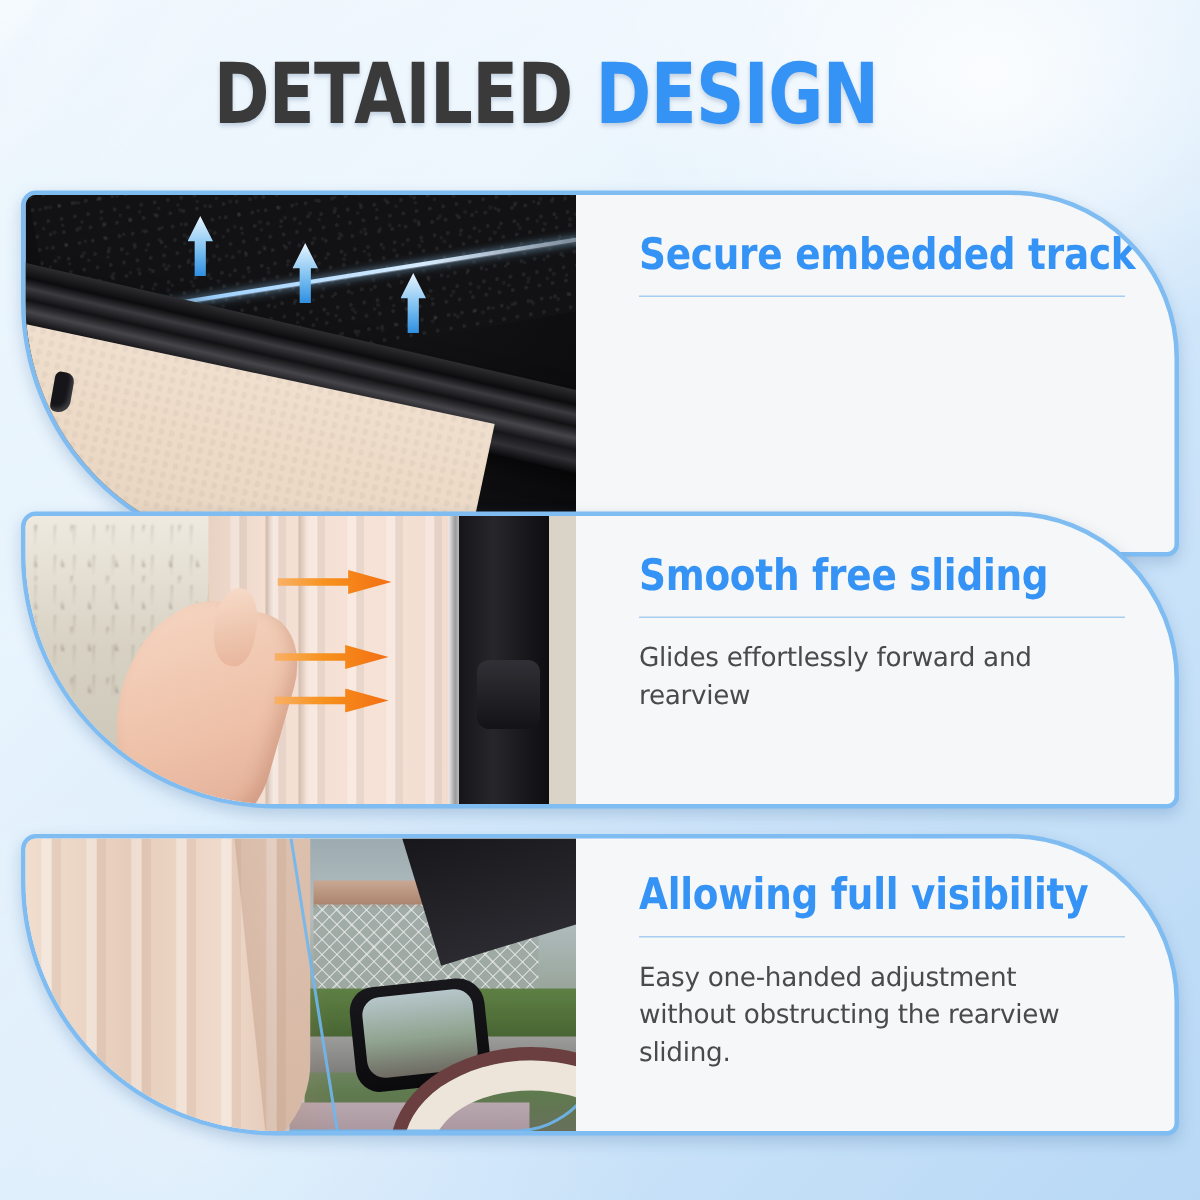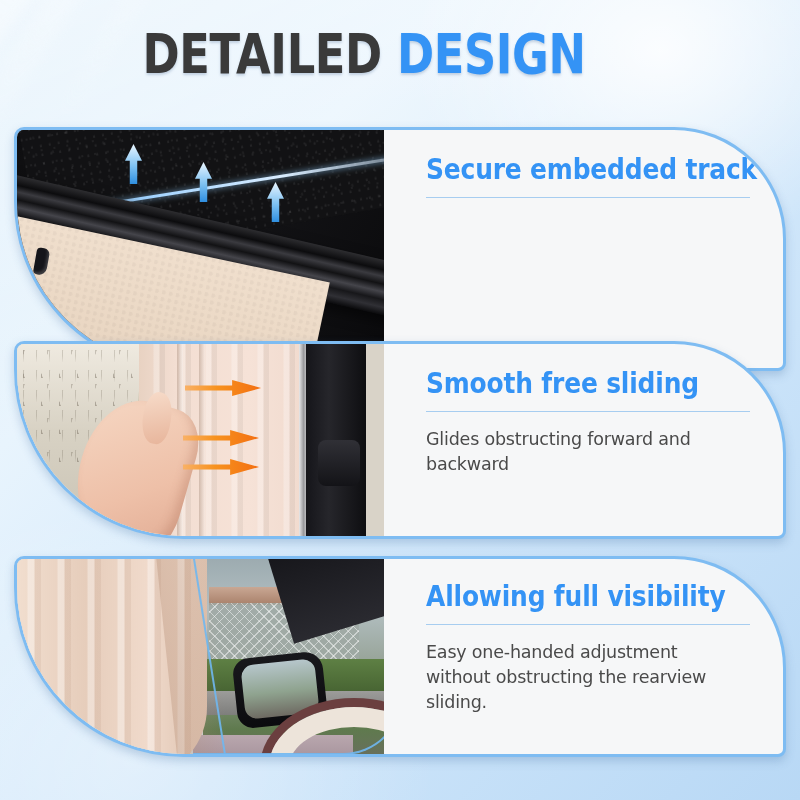--- a/index.html
+++ b/index.html
@@ -39,21 +39,21 @@
     background: radial-gradient(ellipse at center, rgba(255,255,255,0.85), rgba(255,255,255,0) 68%);
   }
   .glow-bl {
     position:absolute; left:-180px; bottom:-220px;
     width:620px; height:520px; border-radius:50%;
     background: radial-gradient(ellipse at center, rgba(255,255,255,0.35), rgba(255,255,255,0) 70%);
   }
 
   
   .header {
-    position:absolute; left:0; top:26px; width:728px;
+    position:absolute; left:0; top:36px; width:728px;
     text-align:center;
     z-index: 5;
   }
   .title {
     font-family: "DejaVu Sans", sans-serif;
     font-size: 56px;
     font-weight: 900;
     letter-spacing: -0.5px;
     line-height: 1;
     transform: scaleX(0.80);
@@ -397,21 +397,21 @@
     <div class="pillar-chrome"></div>
     <div class="pillar"></div>
     <div class="door-btn"></div>
     <div class="ar ar1"></div>
     <div class="ar ar2"></div>
     <div class="ar ar3"></div>
   </div>
   <div class="text-col">
     <div class="heading">Smooth free sliding</div>
     <div class="divider"></div>
-    <div class="body-text">Glides obstructing forward and backward</div>
+    <div class="body-text">Glides effortlessly forward and rearview</div>
   </div>
 </div>
 
 <div class="card card-3">
   <div class="photo p3">
     <div class="window"></div>
     <div class="wall"></div>
     <div class="fence"></div>
     <div class="grass"></div>
     <div class="road"></div>

